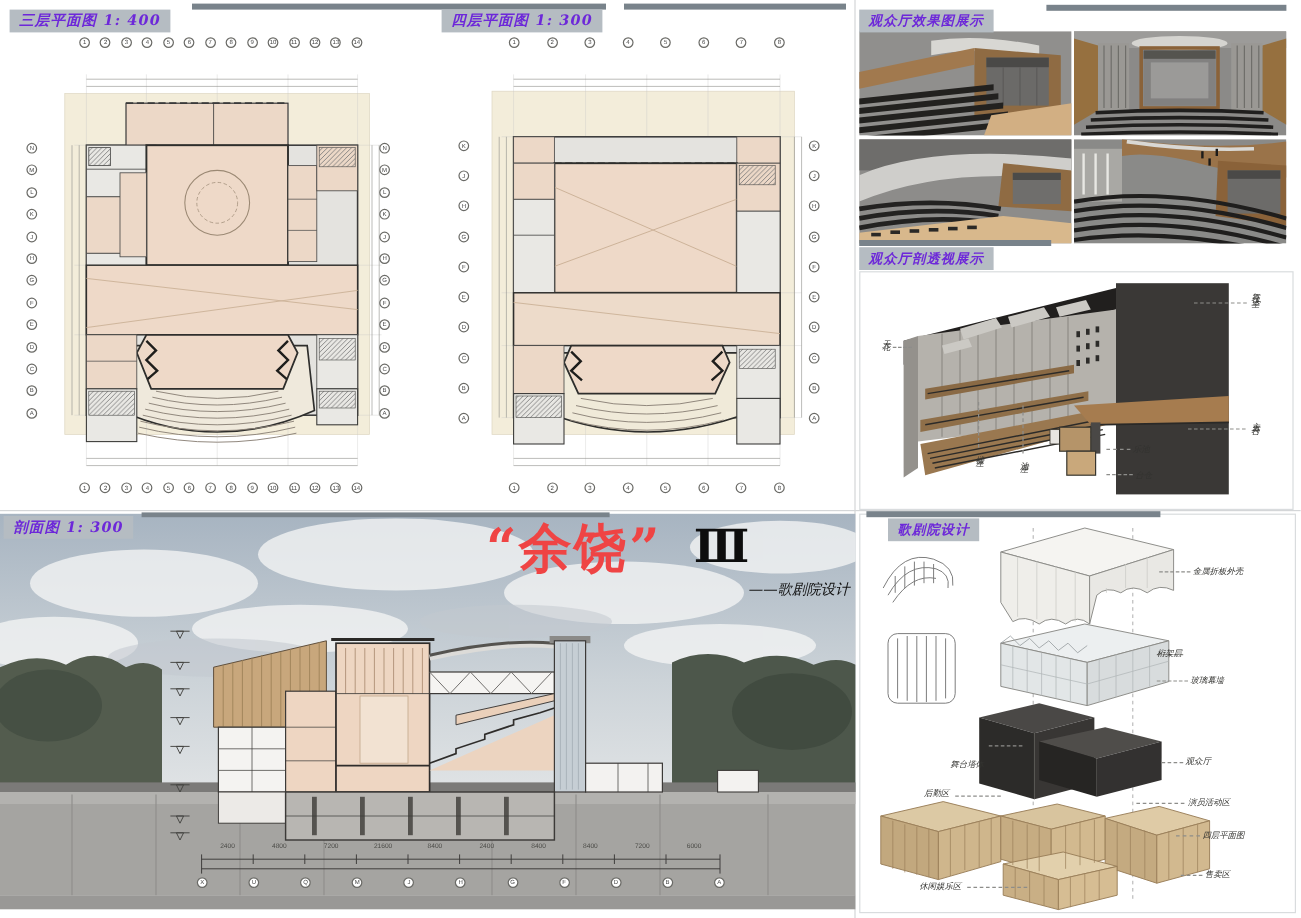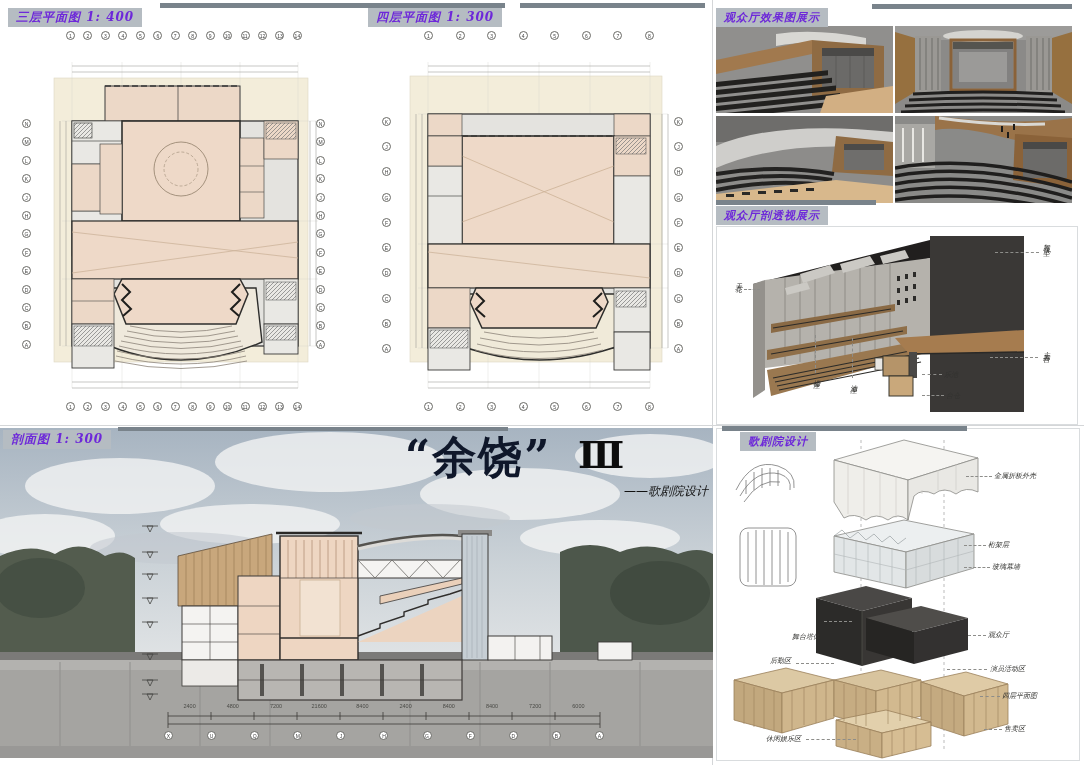--- a/index.html
+++ b/index.html
@@ -20,21 +20,21 @@
   .vdash{position:absolute;border-left:1px dashed #8d8d8a;z-index:3;}
   .bubrow{position:absolute;display:flex;justify-content:space-between;z-index:4;}
   .bubcol{position:absolute;display:flex;flex-direction:column;justify-content:space-between;z-index:4;}
   .bub{width:9px;height:9px;border:1px solid #6a6a66;border-radius:50%;background:#fff;
        font-size:5px;line-height:8px;text-align:center;color:#444;box-sizing:border-box;}
   .dimrow{position:absolute;display:flex;z-index:4;}
   .dim{flex:1;text-align:center;font-size:5.5px;color:#4a4a46;}
   .rgrid{position:absolute;left:716px;top:26px;width:356px;height:178px;display:grid;
          grid-template-columns:177px 177px;grid-template-rows:88px 88px;gap:2px;z-index:2;}
   .title-wrap{position:absolute;left:405px;top:428px;width:305px;height:74px;z-index:7;}
-  .title-main{font-family:"DejaVu Serif",serif;font-weight:bold;font-size:44px;color:#0f172a;
+  .title-main{font-family:"DejaVu Serif",serif;font-weight:bold;font-size:44px;color:#ef4444;
               letter-spacing:2px;display:inline-block;}
   .title-num{font-family:"DejaVu Serif",serif;font-weight:bold;font-size:38px;color:#0d0d0d;
              display:inline-block;margin-left:22px;vertical-align:4px;}
   .title-sub{position:absolute;right:2px;bottom:2px;font-family:"DejaVu Serif",serif;
              font-style:italic;font-weight:normal;font-size:12px;color:#111;}
 </style>
 </head>
 <body>
 
 <svg width="0" height="0" class="abs" aria-hidden="true">
@@ -773,21 +773,21 @@
         <line x1="154" y1="301" x2="154" y2="327"></line>
       <line x1="176" y1="303" x2="176" y2="328"></line>
         <line x1="188" y1="300" x2="188" y2="325"></line>
         <line x1="200" y1="297" x2="200" y2="322"></line>
     </g>
   </g>
 </svg>
 
 <span class="lbl" style="left:994px;top:471px">金属折板外壳</span>
 <div class="dash" style="left:966px;top:476px;width:26px"></div>
-<span class="lbl" style="left:988px;top:540px">桁架层</span>
+<span class="lbl" style="left:964px;top:540px">桁架层</span>
 <div class="dash" style="left:964px;top:545px;width:22px"></div>
 <span class="lbl" style="left:992px;top:562px">玻璃幕墙</span>
 <div class="dash" style="left:964px;top:567px;width:26px"></div>
 <span class="lbl" style="left:988px;top:630px">观众厅</span>
 <div class="dash" style="left:968px;top:635px;width:18px"></div>
 <span class="lbl" style="left:990px;top:664px">演员活动区</span>
 <div class="dash" style="left:947px;top:669px;width:40px"></div>
 <span class="lbl" style="left:1002px;top:691px">四层平面图</span>
 <div class="dash" style="left:980px;top:696px;width:20px"></div>
 <span class="lbl" style="left:1004px;top:724px">售卖区</span>

